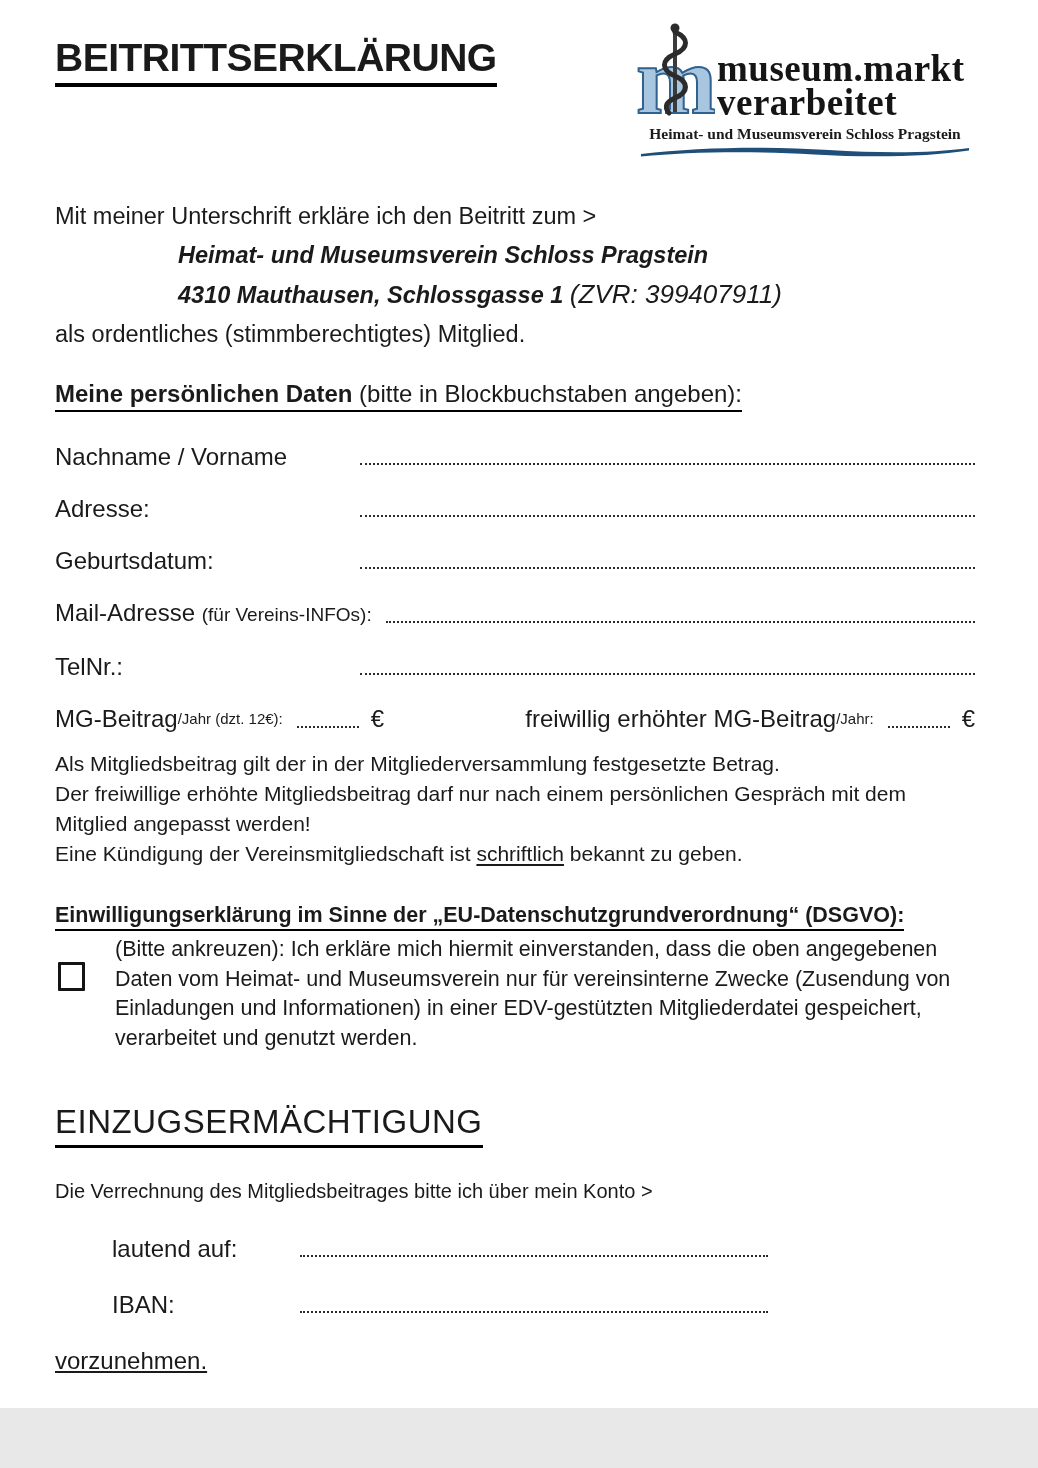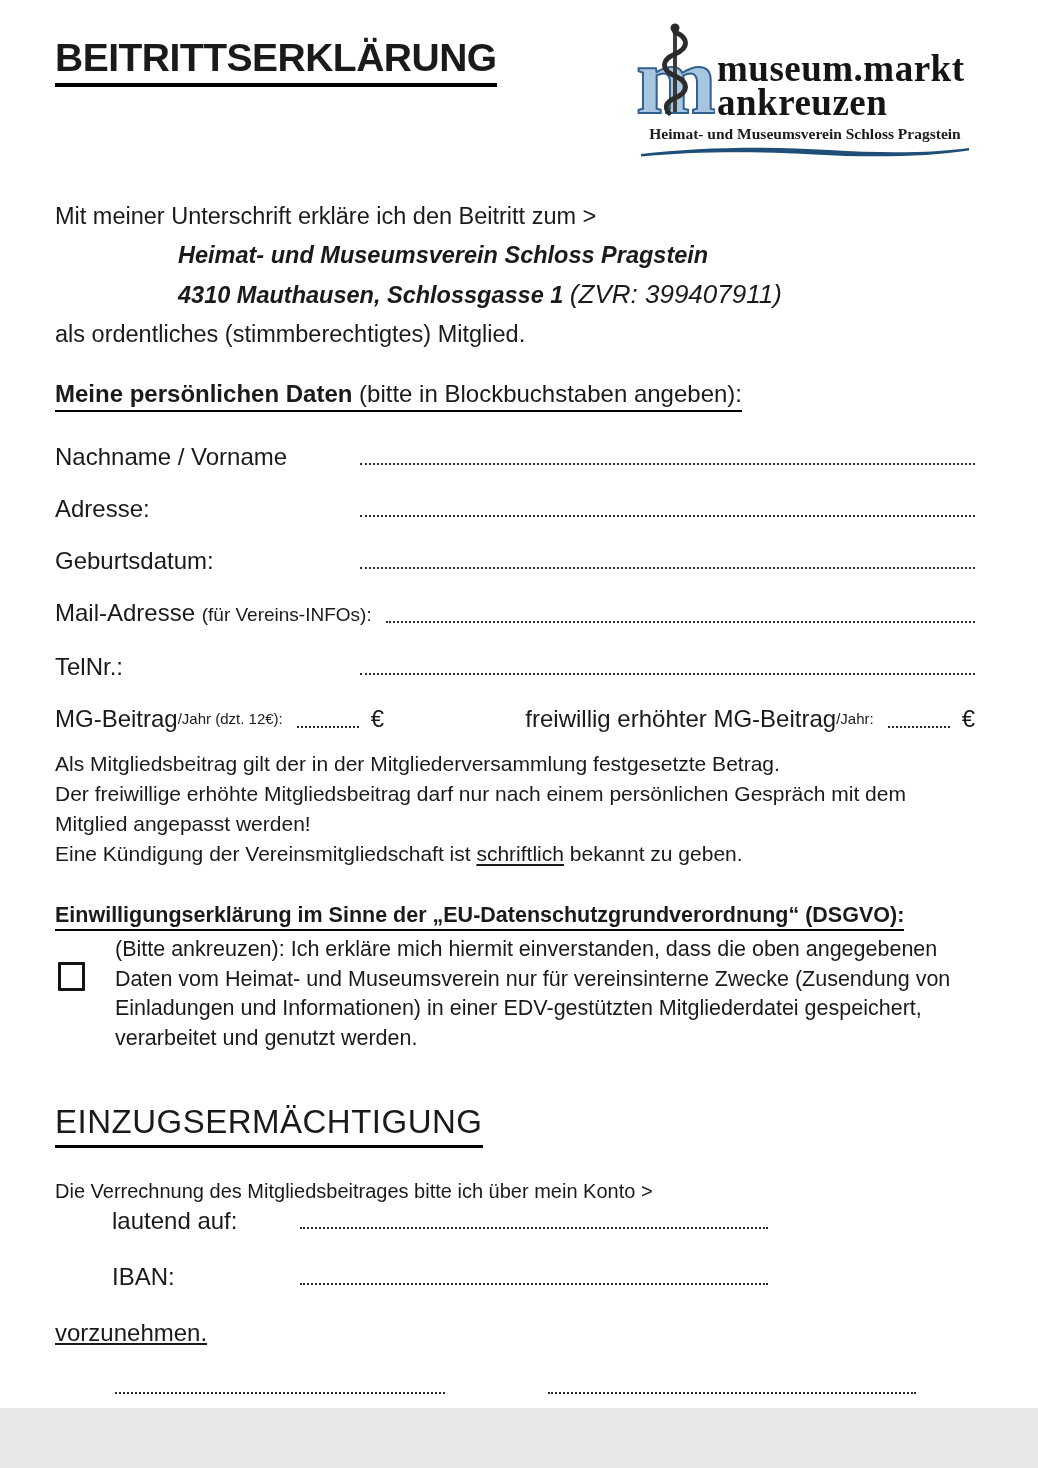--- a/index.html
+++ b/index.html
@@ -81,21 +81,21 @@
   .checkbox {
     position:absolute; left:3px; top:27px;
     width:27px; height:29px; border:3px solid #141414; background:#fff;
     border-radius:1px;
   }
 
   
   .debit-heading { margin-top:50px; font-size:33px; font-weight:400; }
   .debit-heading .u { border-bottom:3px solid #000; padding-bottom:4px; display:inline-block; letter-spacing:0.5px; }
   .debit-intro { margin-top:28px; font-size:20px; line-height:30px; }
-  .debit-fields { margin-left:57px; }
+  .debit-fields { margin-top:28px; margin-left:57px; }
   .debit-row { display:flex; font-size:24px; line-height:30px; margin-bottom:26px; }
   .debit-label { flex:0 0 188px; }
   .debit-dots {
     width:468px; height:0; border-bottom:2px dotted #2b2b2b;
     align-self:flex-end; margin-bottom:7px;
   }
   .debit-outro { font-size:24px; line-height:30px; margin-top:14px;text-decoration:underline; }
 
   
   .signature { display:flex; margin-top:44px; }
@@ -118,21 +118,21 @@
         <span class="logo-mark">
           <svg width="80" height="96" viewBox="0 0 80 96" xmlns="http://www.w3.org/2000/svg">
             <text x="1" y="91" font-family="Liberation Serif, serif" font-size="97" fill="#a9c6e0" stroke="#31618f" stroke-width="2">m</text>
             <line x1="40" y1="4" x2="40" y2="90" stroke="#3b3b3b" stroke-width="4"></line>
             <circle cx="40" cy="6" r="4.5" fill="#2b2b2b"></circle>
             <path d="M40,10 C54,16 54,26 40,32 C26,38 26,48 40,54 C54,60 54,70 40,76 C31,80 29,85 34,91" fill="none" stroke="#2b2b2b" stroke-width="5" stroke-linecap="round"></path>
           </svg>
         </span>
         <span class="logo-wordmark">
           <div>museum.markt</div>
-          <div>ankreuzen</div>
+          <div>verarbeitet</div>
         </span>
       </div>
       <div class="logo-sub">Heimat- und Museumsverein Schloss Pragstein</div>
       <svg class="logo-wave" width="332" height="13" viewBox="0 0 332 13" xmlns="http://www.w3.org/2000/svg">
         <path d="M2,9 C60,2 130,1 190,5 C245,8.5 295,8 330,3 L330,5.5 C290,11.5 235,13 175,9.5 C110,5.8 50,7 2,11.5 Z" fill="#1f4e79"></path>
       </svg>
     </div>
   </div>
 
   <div class="intro">

